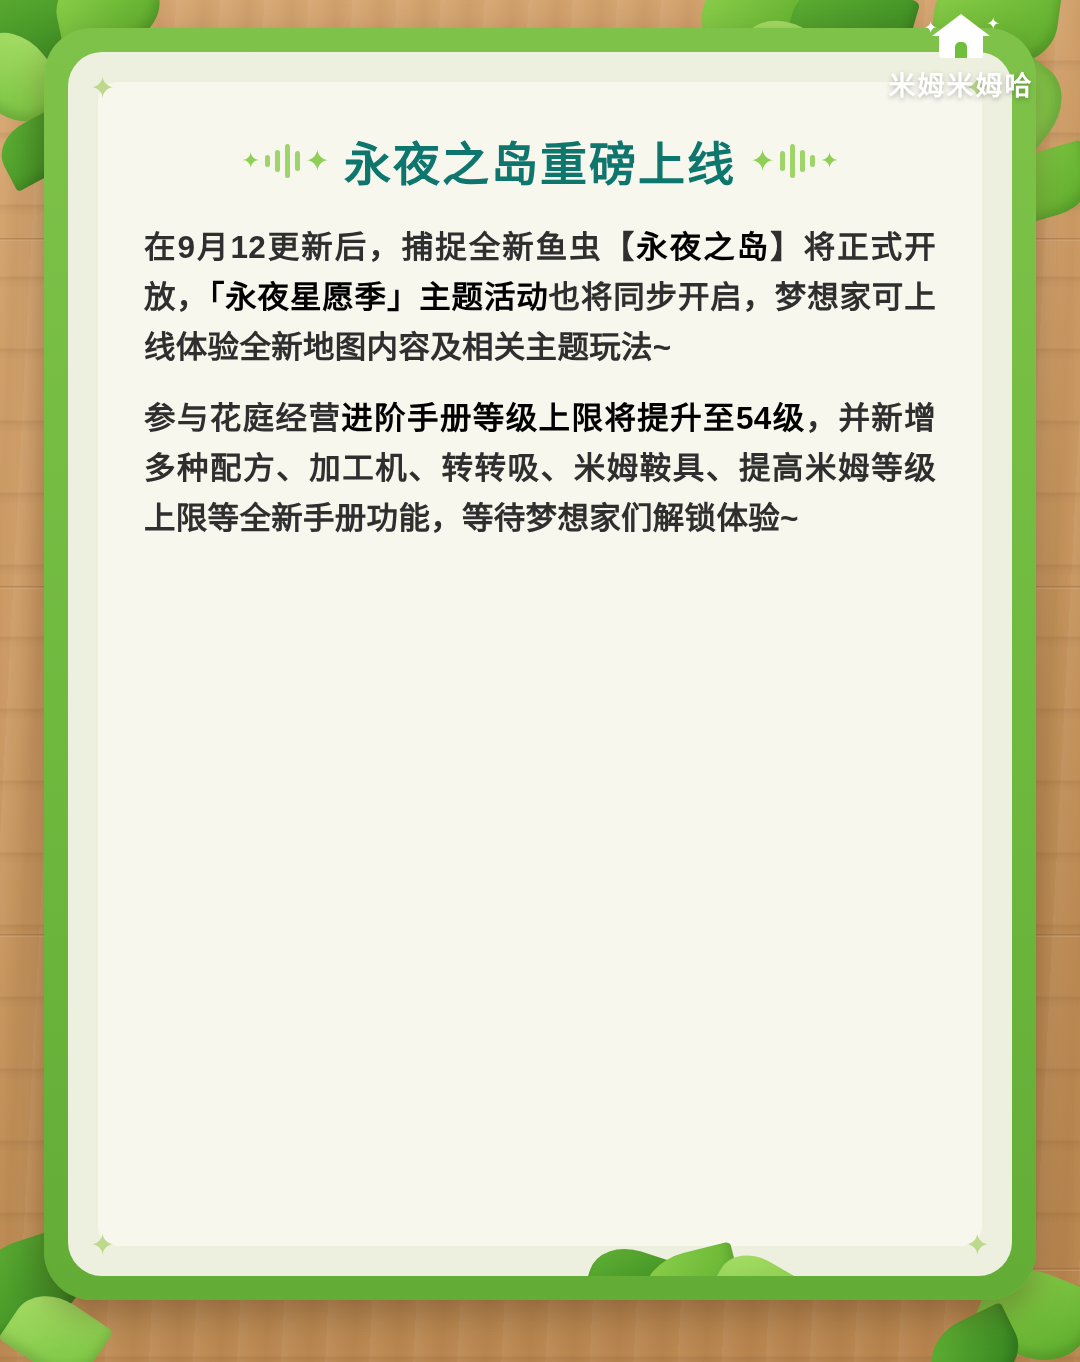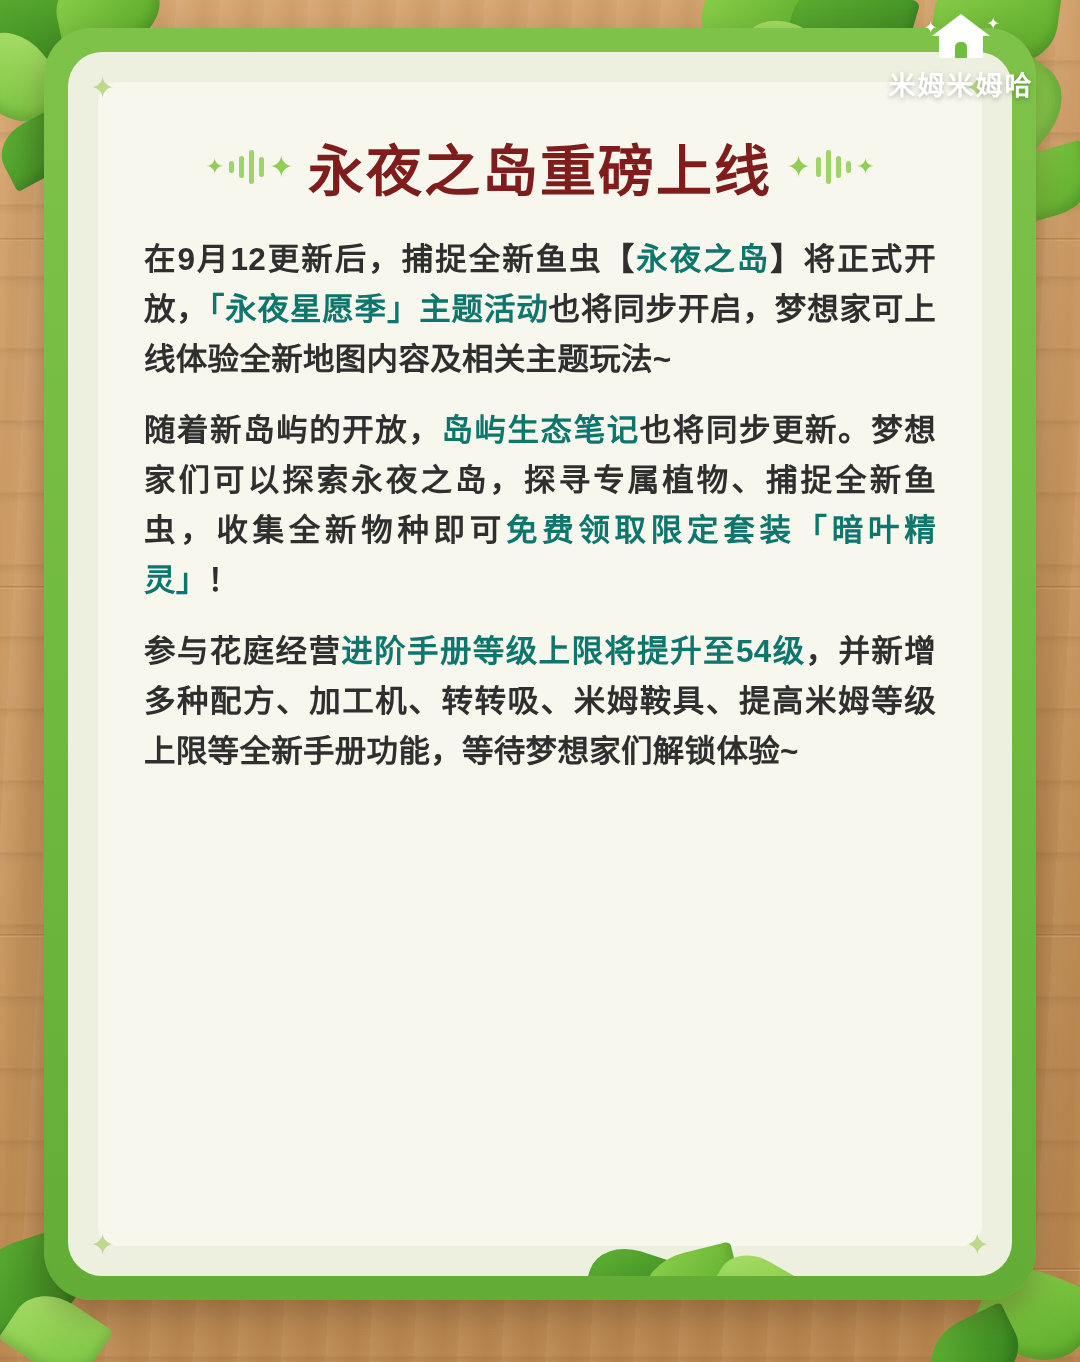--- a/index.html
+++ b/index.html
@@ -157,23 +157,23 @@
 
   
   #title-row {
     display: flex;
     align-items: center;
     justify-content: center;
     gap: 14px;
     margin: 6px 0 28px 0;
   }
   #title-text {
-    font-size: 56px;
+    font-size: 47px;
     font-weight: bold;
-    color: #7f1d1d;
+    color: #0f766e;
     letter-spacing: 2px;
     white-space: nowrap;
   }
   .title-deco {
     display: flex;
     align-items: center;
     gap: 5px;
   }
   .title-deco .bar {
     display: block;
@@ -193,21 +193,21 @@
     font-size: 31.5px;
     line-height: 1.58;
     color: #2f2f2f;
     font-weight: bold;
     letter-spacing: 0.3px;
   }
   #body-text p {
     margin: 0 0 22px 0;
     text-align: justify;
   }
-  .hl { color: #0f766e; }
+  .hl { color: #000000; }
 </style>
 </head>
 <body>
 
 <div id="wood">
   <div class="plank-line" style="top:238px"></div>
   <div class="plank-line" style="top:586px"></div>
   <div class="plank-line" style="top:934px"></div>
   <div class="plank-line" style="top:1268px"></div>
 </div>
@@ -276,21 +276,20 @@
           <span class="bar" style="height:20px"></span>
           <span class="bar" style="height:34px"></span>
           <span class="bar" style="height:22px"></span>
           <span class="bar" style="height:12px"></span>
           <span class="star">✦</span>
         </span>
       </div>
 
       <div id="body-text">
           <p><span>在9月12更新后，捕捉全新鱼虫【</span><span class="hl">永夜之岛</span><span>】将正式开放，</span><span class="hl">「永夜星愿季」主题活动</span><span>也将同步开启，梦想家可上线体验全新地图内容及相关主题玩法~</span></p>
-          <p><span>随着新岛屿的开放，</span><span class="hl">岛屿生态笔记</span><span>也将同步更新。梦想家们可以探索永夜之岛，探寻专属植物、捕捉全新鱼虫，收集全新物种即可</span><span class="hl">免费领取限定套装「暗叶精灵」</span><span>！</span></p>
           <p><span>参与花庭经营</span><span class="hl">进阶手册等级上限将提升至54级</span><span>，并新增多种配方、加工机、转转吸、米姆鞍具、提高米姆等级上限等全新手册功能，等待梦想家们解锁体验~</span></p>
         </div>
 
     </div>
 
     <div class="card-bush" style="left:520px;">
       <div class="leaf dark" style="position:absolute; left:0px;   bottom:-34px; width:86px; height:66px; transform:rotate(18deg);"></div>
       <div class="leaf" style="position:absolute; left:56px;  bottom:-42px; width:96px; height:72px; transform:rotate(-14deg);"></div>
       <div class="leaf light" style="position:absolute; left:128px; bottom:-36px; width:78px; height:60px; transform:rotate(30deg);"></div>
     </div>

